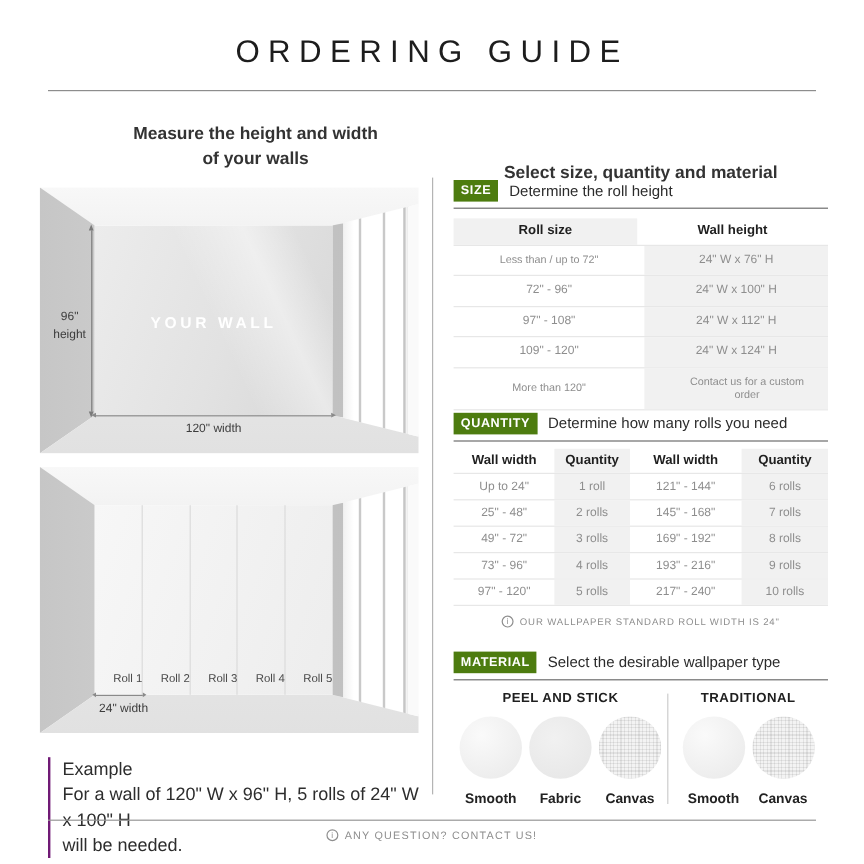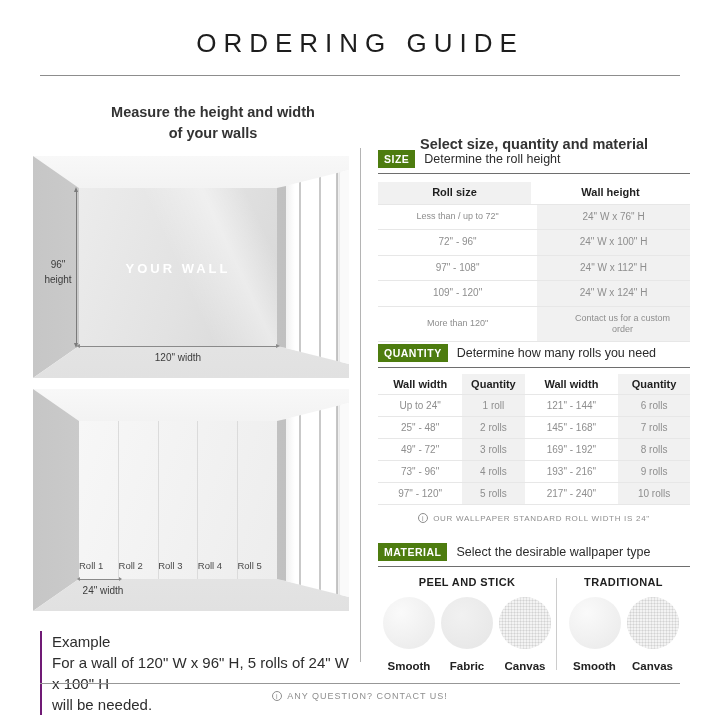--- a/index.html
+++ b/index.html
@@ -62,21 +62,21 @@
       border-top:2.5px solid transparent; border-bottom:2.5px solid transparent; }
   .r-dim24::before { left:-3px; border-right:3.5px solid #8a8a8a; }
   .r-dim24::after { right:-3px; border-left:3.5px solid #8a8a8a; }
   .r-heightlabel { position:absolute; left:5px; top:102px; width:40px; text-align:center;
                    font-size:10px; color:#3c3c3c; line-height:1.45; }
   .r-walllabel { position:absolute; left:46px; top:105px; width:198px; text-align:center;
                  color:#ffffff; font-weight:700; font-size:13px; letter-spacing:3px; }
   .r-widthlabel { position:absolute; left:46px; top:196px; width:198px; text-align:center;
                   font-size:10px; color:#3c3c3c; }
   .r-rolls { position:absolute; left:46px; top:171px; width:198px; display:flex; }
-  .r-roll { flex:1; text-align:left; font-size:9.5px; color:#4a4a4a; }
+  .r-roll { flex:1; text-align:right; font-size:9.5px; color:#4a4a4a; }
   .r-w24label { position:absolute; left:34px; top:196px; width:72px; text-align:center;
                 font-size:10px; color:#3c3c3c; }
 
   
   .example { position:absolute; top:631px; left:40px; width:312px; border-left:2px solid #701a75;
              padding-left:10px; font-size:15px; color:#2d2d2d; line-height:1.4; }
 
   
   .section { position:absolute; left:378px; width:312px; }
   .size-section { top:150px; }

